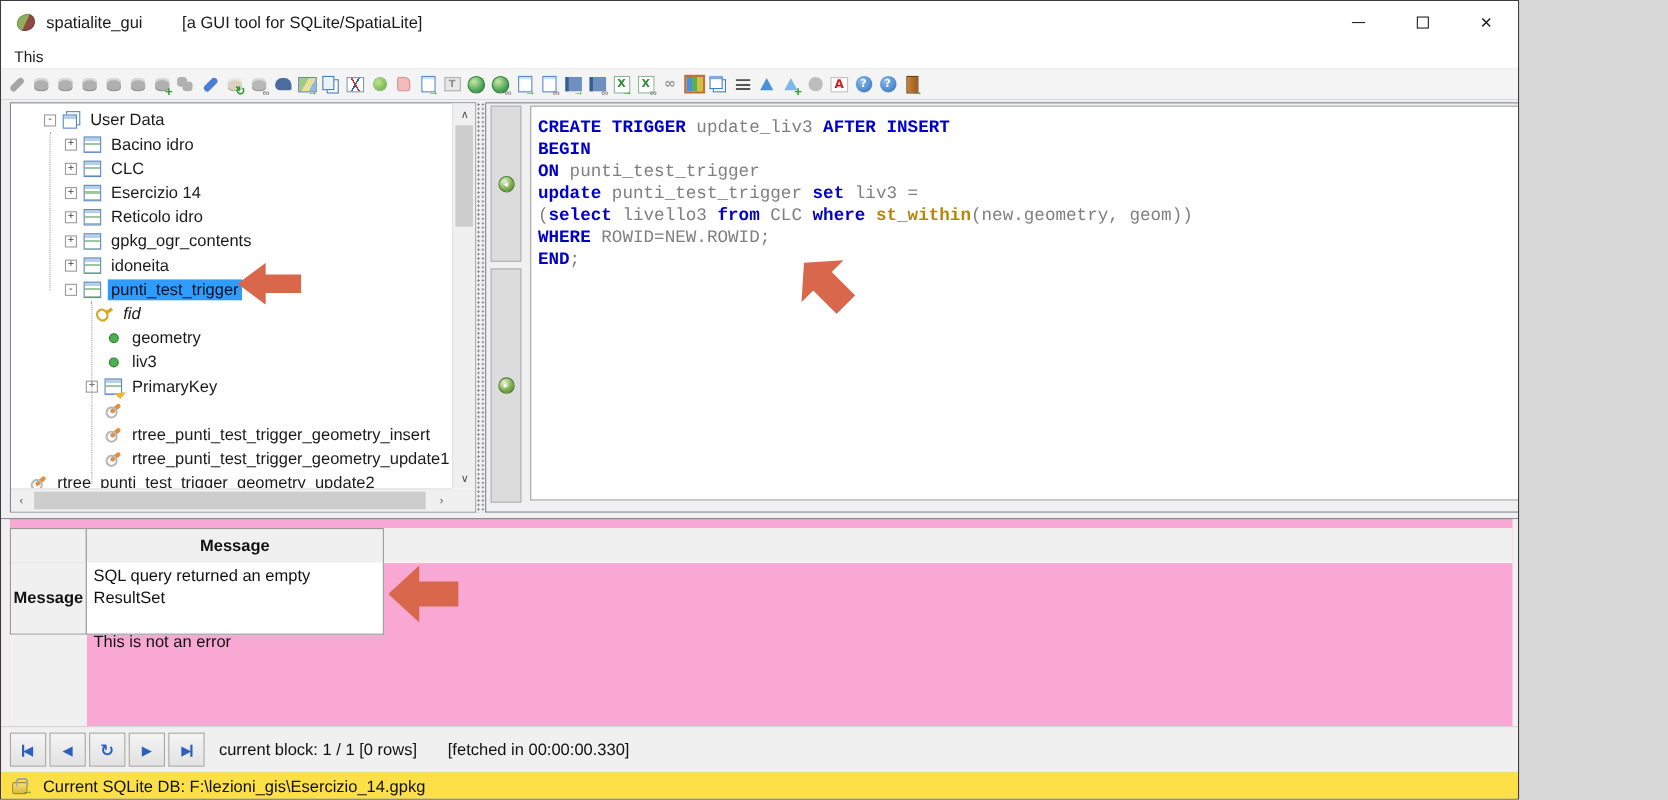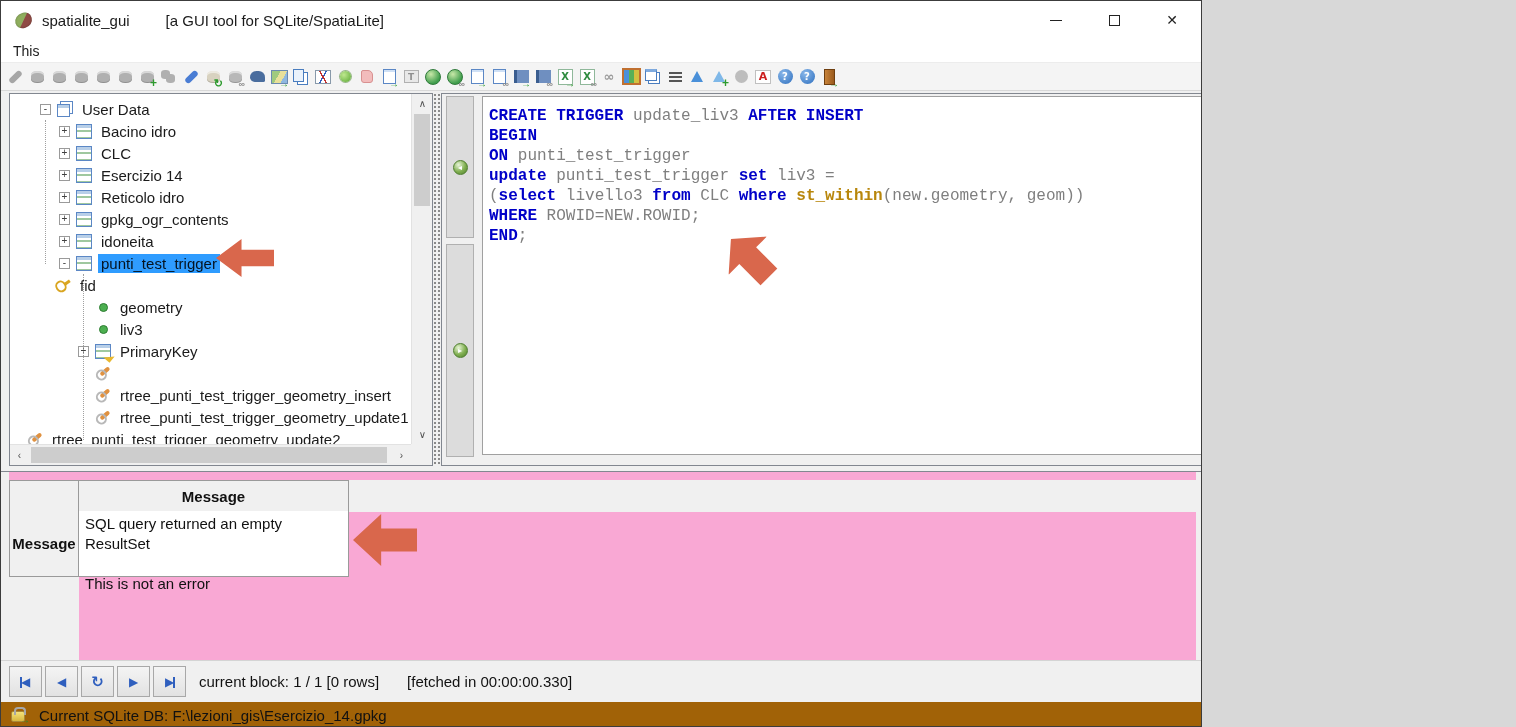--- a/index.html
+++ b/index.html
@@ -1,17 +1,17 @@
 <!DOCTYPE html>
 <html><head>
 <meta charset="utf-8">
 <style>
   * { margin:0; padding:0; box-sizing:border-box; }
   html,body { width:1516px; height:727px; font-family:"Liberation Sans",sans-serif; background:#d8d8d8; }
-  .window { position:relative; width:1202px; height:727px; background:#f0f0f0; border:1px solid #3c3c3c; overflow:hidden; }
+  .window { position:relative; width:1381px; height:727px; background:#f0f0f0; border:1px solid #3c3c3c; overflow:hidden; }
 
   
   .titlebar { height:38px; background:#ffffff; display:flex; align-items:center; padding-left:14px; position:relative; }
   .applogo { width:17px; height:15px; border-radius:60% 45% 55% 50%; background:linear-gradient(130deg,#8fae5e 0 48%,#8f4a44 52%); transform:rotate(-15deg); box-shadow:inset 0 0 2px rgba(0,0,0,.35); margin-right:10px; flex:none; }
   .title-text { font-size:15px; color:#1a1a1a; }
   .subtitle-text { font-size:15px; color:#1a1a1a; margin-left:36px; }
   .win-controls { position:absolute; right:0; top:0; height:38px; display:flex; }
   .wc { width:58px; height:38px; display:flex; align-items:center; justify-content:center; color:#222; }
   .wc-min i { display:block; width:12px; height:0; border-top:1px solid #222; }
   .wc-max i { display:block; width:11px; height:11px; border:1px solid #222; }
@@ -113,21 +113,21 @@
   .rowcol-cont { position:absolute; left:8px; top:105px; width:70px; height:83px; background:#f0f0f0; }
   .navrow { position:absolute; left:0; right:0; top:188px; height:42px; background:#f0f0f0; border-top:1px solid #d4d4d4; display:flex; align-items:center; padding-left:8px; }
   .navbtn { width:33px; height:31px; background:linear-gradient(#f4f4f4,#e2e2e2); border:1px solid #a8a8a8; display:flex; align-items:center; justify-content:center; color:#2f5fbe; font-size:12px; position:relative; margin-right:3px; font-family:"DejaVu Sans",sans-serif; }
   .navbtn.refresh { font-size:15px; font-weight:700; }
   .navbtn .bar-left { position:absolute; left:10px; top:10px; width:2px; height:11px; background:#2f5fbe; }
   .navbtn .bar-right { position:absolute; right:10px; top:10px; width:2px; height:11px; background:#2f5fbe; }
   .nav-status { font-size:15px; color:#111; margin-left:10px; }
   .nav-fetched { font-size:15px; color:#111; margin-left:28px; }
 
   
-  .statusbar { height:27px; background:#a16207; border-top:1px solid #9a9a9a; display:flex; align-items:center; padding-left:8px; font-size:15px; color:#111; }
+  .statusbar { height:27px; background:#fde047; border-top:1px solid #9a9a9a; display:flex; align-items:center; padding-left:8px; font-size:15px; color:#111; }
   .lock { position:relative; width:14px; height:11px; background:linear-gradient(#f5e27a,#d8b840); border:1px solid #a8883a; border-radius:2px; margin:2px 14px 0 2px; flex:none; }
   .lock::before { content:""; position:absolute; top:-5px; left:2px; width:8px; height:6px; border:2px solid #a8a8a8; border-bottom:none; border-radius:4px 4px 0 0; }
   .lock::after { content:"\2192"; position:absolute; right:-6px; bottom:-4px; color:#2e8b2e; font-weight:700; font-size:10px; }
 
   
   .arrow { position:absolute; background:currentColor; clip-path:polygon(0 50%,44% 0,44% 28%,100% 28%,100% 72%,44% 72%,44% 100%); }
   .arrow-tree { left:215px; top:148px; width:58px; height:38px; }
   .arrow-sql  { left:722px; top:140px; width:54px; height:54px; transform:rotate(45deg); }
   .arrow-msg  { left:352px; top:42px; width:64px; height:52px; }
 </style>
@@ -327,21 +327,21 @@
           <div class="trow" style="padding-left: 49px;">
             <span class="texp">+</span>
             <span class="ticon t-table"></span>
             <span class="tlabel">idoneita</span>
           </div>
           <div class="trow" style="padding-left: 49px;">
             <span class="texp">-</span>
             <span class="ticon t-table"></span>
             <span class="tlabel sel" style="background: rgb(47, 156, 255);">punti_test_trigger</span>
           </div>
-          <div class="trow" style="padding-left: 28px;">
+          <div class="trow" style="padding-left: 60px; font-style: italic;">
             <span class="texp hid"></span>
             <span class="ticon t-key"></span>
             <span class="tlabel">fid</span>
           </div>
           <div class="trow" style="padding-left: 68px;">
             <span class="texp hid"></span>
             <span class="ticon t-dot"></span>
             <span class="tlabel">geometry</span>
           </div>
           <div class="trow" style="padding-left: 68px;">

